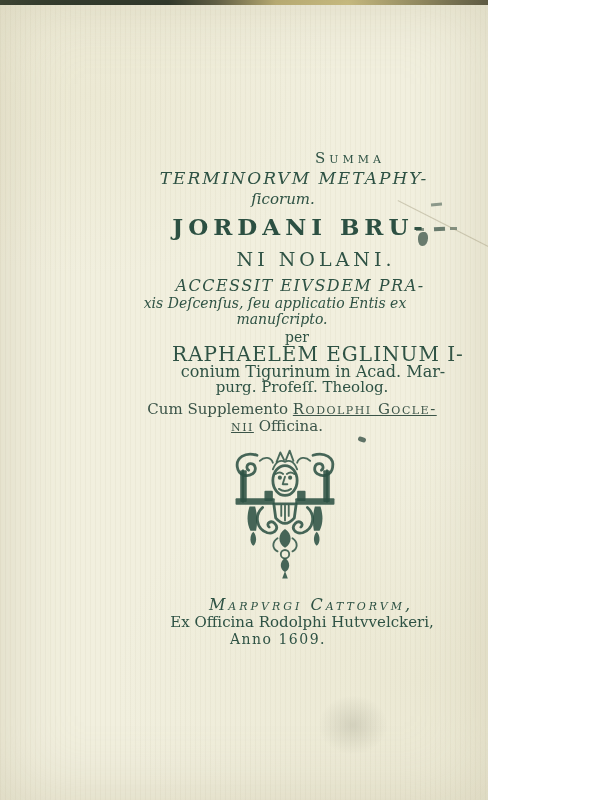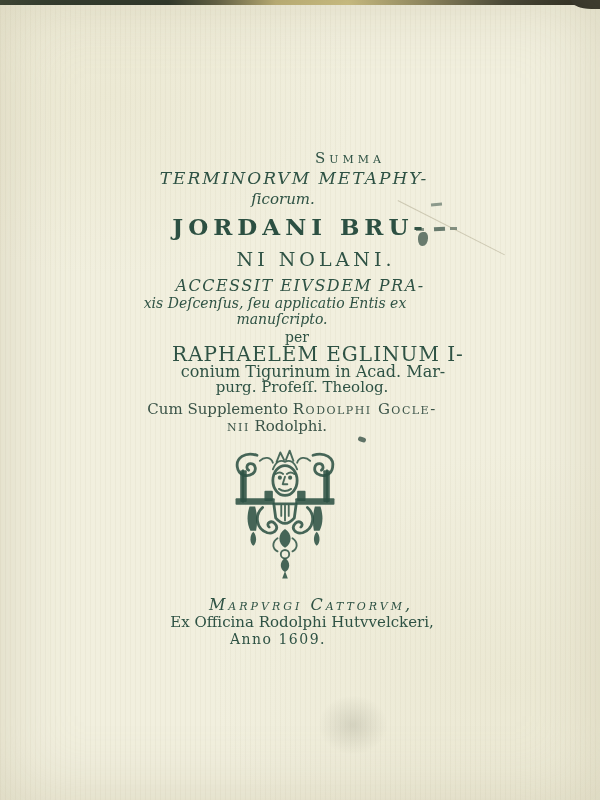--- a/index.html
+++ b/index.html
@@ -8,21 +8,21 @@
     --paper: #f1efde;
     --band-dark: #1f2a20;
     --band-tan: #b9ac72;
   }
   * { margin: 0; padding: 0; box-sizing: border-box; }
   html, body { width: 600px; }
   body { font-family: "DejaVu Serif", serif; }
 
   .scan {
     position: relative;
-    width: 600px;
+    width: 488px;
     height: 800px;
     background: var(--paper);
     overflow: hidden;
   }
   
   .texture {
     position: absolute; inset: 0;
     background:
       repeating-linear-gradient(90deg,
         rgba(187,180,148,0.10) 0px, rgba(187,180,148,0.10) 1px,
@@ -48,21 +48,21 @@
     position: absolute; left: 571px; top: 0; width: 29px; height: 9px;
     background: #23231d; border-radius: 0 0 0 70% / 0 0 0 100%;
   }
 
   .line {
     position: absolute; left: 0; width: 600px;
     text-align: center; color: var(--ink); line-height: 1;
     white-space: nowrap;
   }
   .it   { font-style: italic; }
-  .sc   { font-variant: small-caps; }
+  .sc   { font-variant: small-caps; text-decoration: underline; }
 
   .half-title   { top: 151px; font-size: 15px; letter-spacing: 4px;  transform: translateX(50px);  font-variant: small-caps; }
   .title-caps   { top: 170px; font-size: 17px; letter-spacing: 2px;  transform: translateX(-6px); }
   .title-tail   { top: 192px; font-size: 15px; transform: translateX(-17px); }
   .author-main  { top: 215px; font-size: 23px; letter-spacing: 5px;  font-weight: bold; color: #2c5042; }
   .author-cont  { top: 250px; font-size: 19px; letter-spacing: 4px;  transform: translateX(16px); }
   .accessit-1   { top: 278px; font-size: 16px; letter-spacing: 1.5px; }
   .accessit-2   { top: 296px; font-size: 14px; transform: translateX(-25px); }
   .accessit-3   { top: 312px; font-size: 14px; transform: translateX(-18px); }
   .per-line     { top: 330px; font-size: 14px; transform: translateX(-3px); }
@@ -120,21 +120,21 @@
   <div class="line accessit-1 it">ACCESSIT EIVSDEM PRA-</div>
   <div class="line accessit-2 it">xis Deſcenſus, ſeu applicatio Entis ex</div>
   <div class="line accessit-3 it">manuſcripto.</div>
 
   <div class="line per-line">per</div>
   <div class="line editor-1">RAPHAELEM EGLINUM I-</div>
   <div class="line editor-2">conium Tigurinum in Acad. Mar-</div>
   <div class="line editor-3">purg. Profeſſ. Theolog.</div>
 
   <div class="line suppl-1"><span>Cum Supplemento </span><span class="sc">Rodolphi Gocle-</span></div>
-  <div class="line suppl-2"><span class="sc">nii</span><span> Rodolphi.</span></div>
+  <div class="line suppl-2"><span class="sc">nii</span><span> Officina.</span></div>
 
   <div class="ornament-box">
     <svg viewBox="0 0 120 140" width="112" height="132">
       <g id="orn-left">
 
         <path class="orn-stroke" d="M30,6 C17,2 7,9 9,19 C10,27 19,30 25,26 C30,23 29,15 23,15 C19,15 18,20 21,22"></path>
 
         <rect class="orn-fill" x="12" y="22" width="7" height="34" rx="1"></rect>
         <path class="orn-thin" d="M15,22 V56"></path>
 

